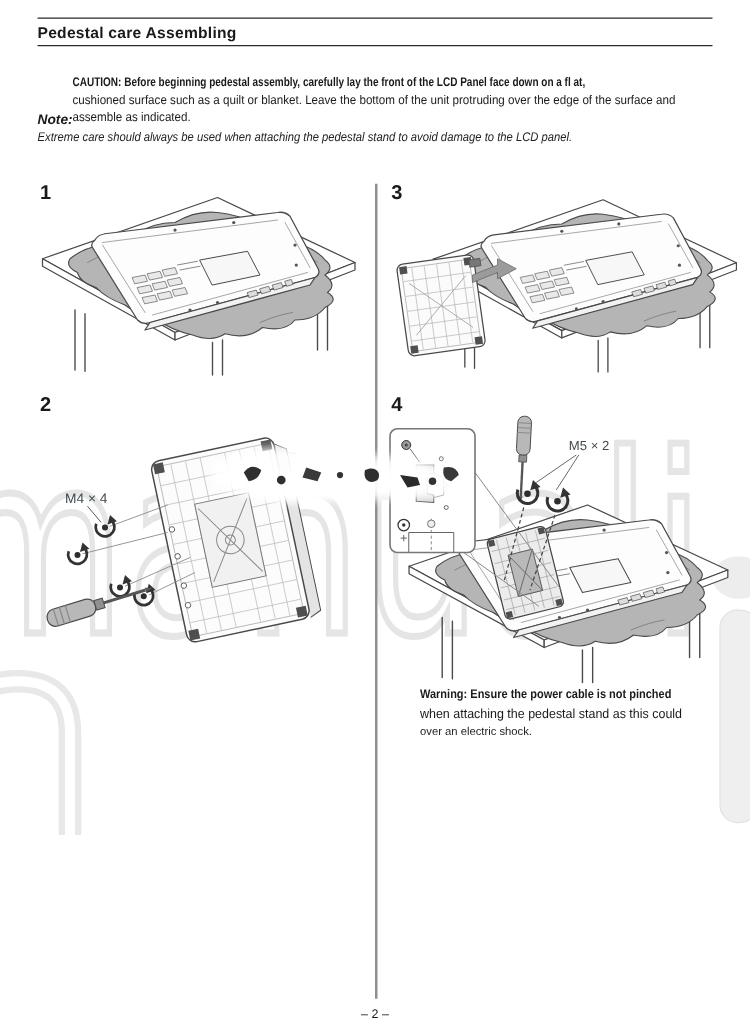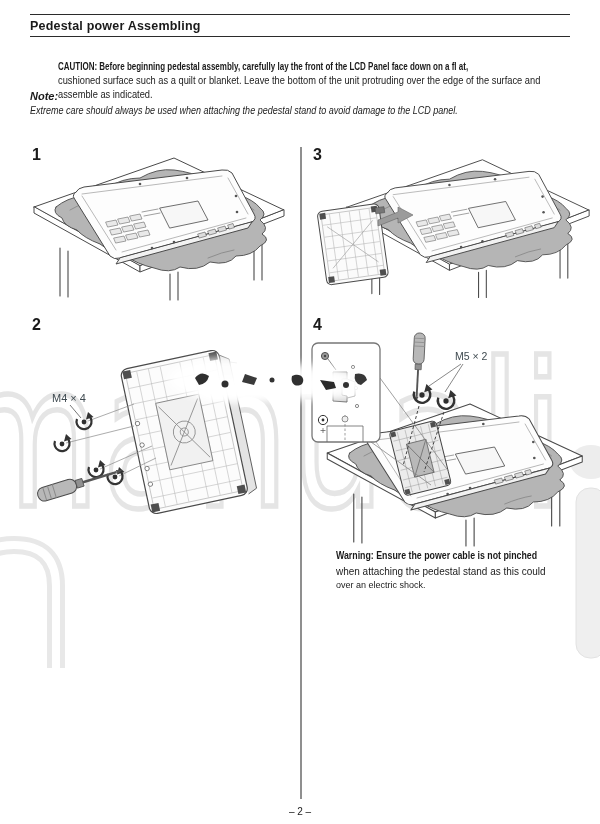--- a/index.html
+++ b/index.html
@@ -101,21 +101,21 @@
 
 <svg class="watermark" width="600" height="380" viewBox="0 0 600 380">
   <text x="-45" y="186" textLength="610" lengthAdjust="spacingAndGlyphs" font-family="DejaVu Sans, sans-serif" font-size="200" letter-spacing="2" fill="none" stroke="#e5e5e5" stroke-width="5.5">manuali</text>
   <path d="M-28,348 L-28,266 Q-28,225 14,225 Q56,225 56,266 L56,348" fill="none" stroke="#e8e8e8" stroke-width="18"></path>
   <path d="M-28,348 L-28,266 Q-28,225 14,225 Q56,225 56,266 L56,348" fill="none" stroke="#ffffff" stroke-width="8"></path>
   <ellipse cx="591" cy="142" rx="21" ry="17" fill="#ededed"></ellipse>
   <rect x="576" y="168" width="30" height="170" rx="14" fill="#efefef" stroke="#e2e2e2"></rect>
 </svg>
 
 <div class="rule" id="rule-top"></div>
-<h1 class="abs title">Pedestal power Assembling</h1>
+<h1 class="abs title">Pedestal care Assembling</h1>
 <div class="rule" id="rule-title"></div>
 
 <div class="abs caution">
   <span class="c-bold">CAUTION: Before beginning pedestal assembly, carefully lay the front of the LCD Panel face down on a fl at,</span>
   <span class="c-rest">cushioned surface such as a quilt or blanket. Leave the bottom of the unit protruding over the edge of the surface and assemble as indicated.</span>
 </div>
 
 <div class="abs note-label">Note:</div>
 <div class="abs note-text">Extreme care should always be used when attaching the pedestal stand to avoid damage to the LCD panel.</div>
 

